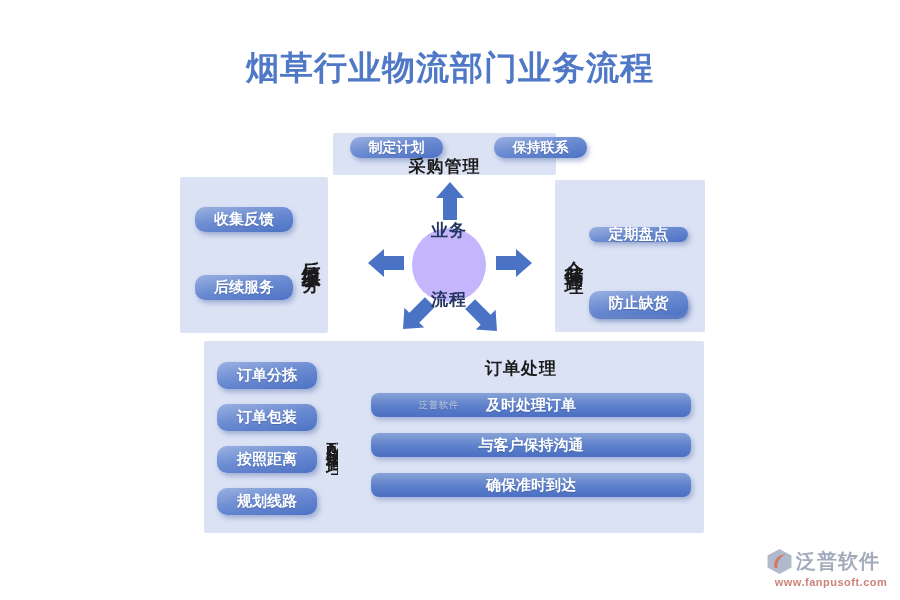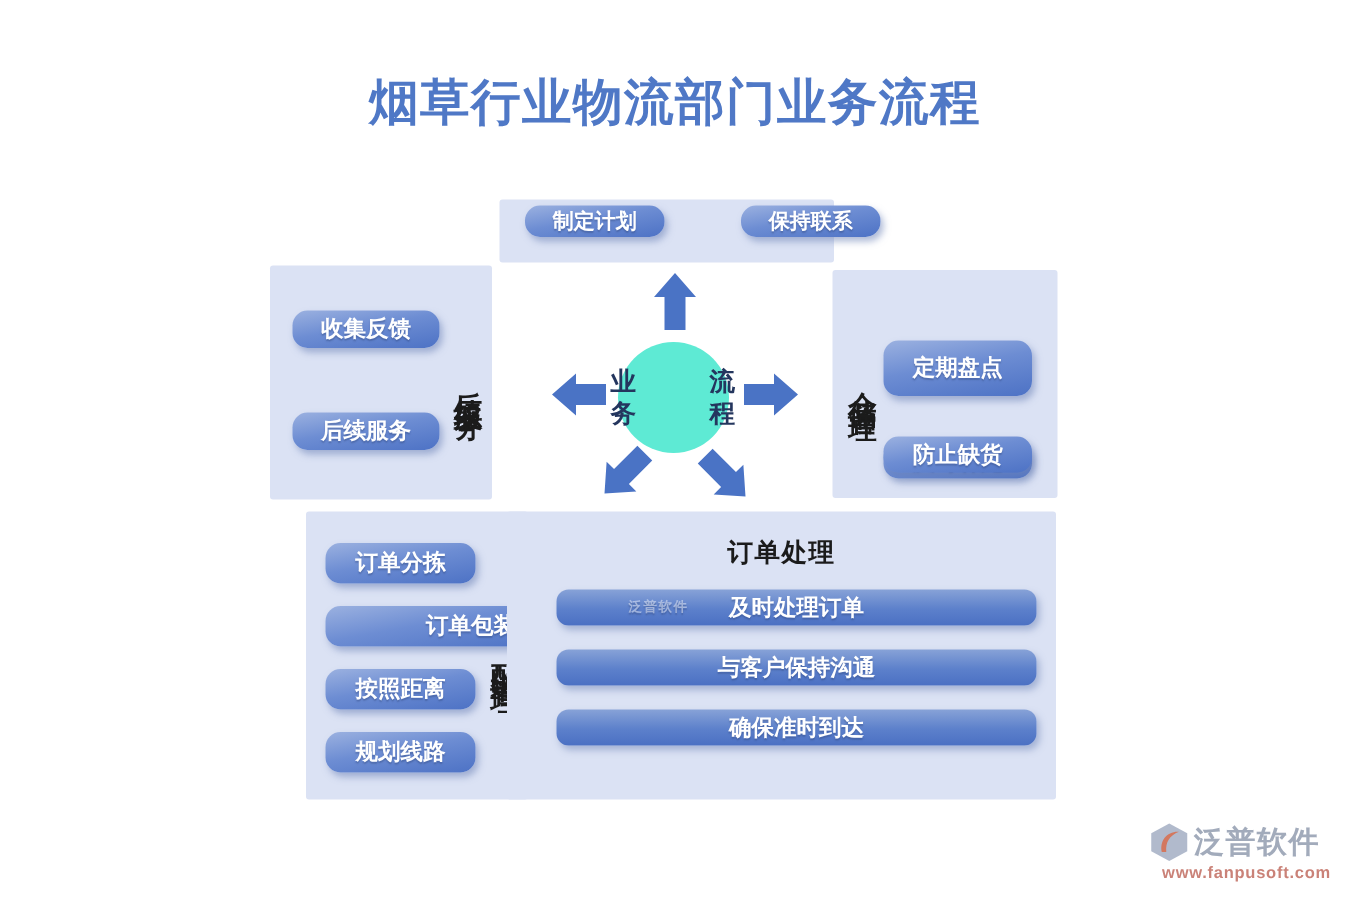--- a/index.html
+++ b/index.html
@@ -33,21 +33,21 @@
   .bar{position:absolute;left:33px;width:320px;height:24px;
     display:flex;align-items:center;justify-content:center;
     background:linear-gradient(180deg,#87a2d7 0%,#5c80cb 55%,#4b70c3 100%);
     color:#ffffff;font-size:15px;font-weight:700;border-radius:8px;
     box-shadow:2px 3px 5px rgba(108,130,182,0.5);
     text-shadow:0 1px 1px rgba(40,60,110,0.35);}
   .bar-watermark{position:absolute;left:48px;top:50%;transform:translateY(-50%);
     font-size:9px;font-weight:700;color:rgba(225,232,246,0.55);letter-spacing:1px;}
 
   .hub-circle{position:absolute;left:412px;top:228px;width:74px;height:74px;
-    border-radius:50%;background:#5eead4;display:flex;flex-direction:row;
+    border-radius:50%;background:#c4b5fd;display:flex;flex-direction:column;
     align-items:center;justify-content:center;line-height:1.25;
     font-size:17px;font-weight:700;color:#24365e;letter-spacing:1px;gap:48px;}
 
   .arrows-svg{position:absolute;left:330px;top:170px;width:240px;height:175px;}
 
   .brand{position:absolute;left:766px;top:548px;width:130px;opacity:0.9;}
   .brand-row{display:flex;align-items:center;gap:3px;}
   .brand-name{font-size:20px;font-weight:700;color:#98a2b4;letter-spacing:1px;}
   .brand-url{font-size:11px;font-weight:700;color:#c5756a;letter-spacing:0.5px;
     text-align:center;margin-top:1px;}
@@ -55,38 +55,39 @@
 </head>
 <body>
 
 <div class="stage">
 
   <div class="page-title">烟草行业物流部门业务流程</div>
 
   <div class="panel panel-procurement">
     <div class="pill" style="left:17px;top:4px;width:93px;height:21px;font-size:14px;">制定计划</div>
     <div class="pill" style="left:122px;top:4px;width:93px;height:21px;font-size:14px;margin-left:39px;">保持联系</div>
+    <div class="heading" style="top:22px;">采购管理</div>
   </div>
 
   <div class="panel panel-followup">
     <div class="pill" style="left:15px;top:30px;width:98px;height:25px;font-size:15px;">收集反馈</div>
     <div class="pill" style="left:15px;top:98px;width:98px;height:25px;font-size:15px;">后续服务</div>
     <div class="vlabel" style="left:114px;width:34px;">后续服务</div>
   </div>
 
   <div class="panel panel-warehouse">
     <div class="vlabel" style="left:2px;width:34px;">仓储管理</div>
-    <div class="pill" style="left:34px;top:47px;width:99px;height:37px;font-size:15px;">定期盘点</div>
+    <div class="pill" style="left:34px;top:47px;width:99px;height:15px;font-size:15px;">定期盘点</div>
     <div class="pill" style="left:34px;top:79px;width:99px;height:24px;font-size:15px;margin-top:36px;">及时补充</div>
     <div class="pill" style="left:34px;top:111px;width:99px;height:24px;font-size:15px;">防止缺货</div>
   </div>
 
   <div class="panel panel-delivery">
     <div class="pill" style="left:13px;top:21px;width:100px;height:27px;font-size:15px;">订单分拣</div>
-    <div class="pill" style="left:13px;top:63px;width:100px;height:27px;font-size:15px;padding-left:47px;">订单包装</div>
+    <div class="pill" style="left:13px;top:63px;width:100px;height:27px;font-size:15px;">订单包装</div>
     <div class="pill" style="left:13px;top:147px;width:100px;height:27px;font-size:15px;">规划线路</div>
     <div class="pill" style="left:13px;top:105px;width:100px;height:27px;font-size:15px;">按照距离</div>
     <div class="vlabel" style="left:115px;width:33px;">配送管理</div>
   </div>
 
   <div class="panel panel-order">
     <div class="heading" style="top:16px;">订单处理</div>
     <div class="bar" style="top:52px;">
       <span class="bar-watermark">泛普软件</span>
       <span>及时处理订单</span>

